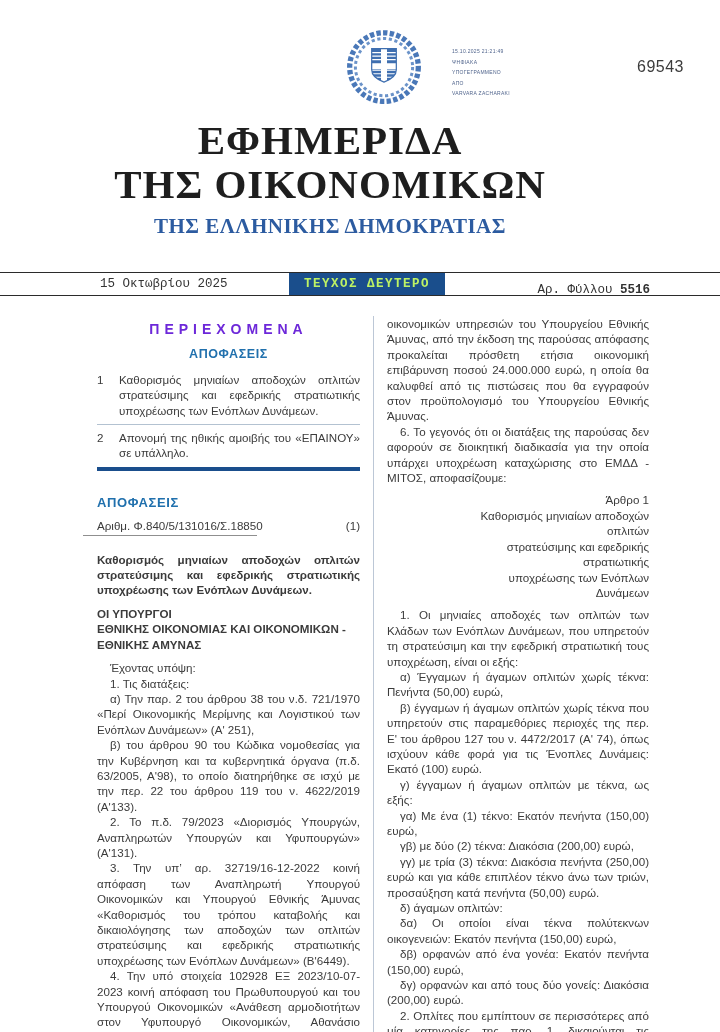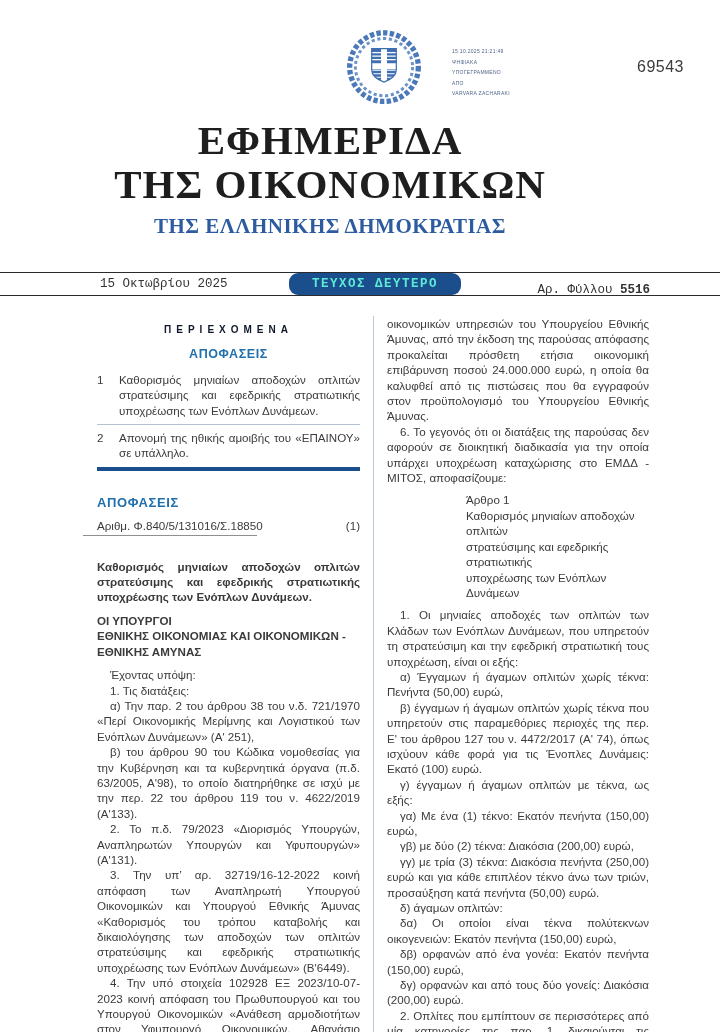--- a/index.html
+++ b/index.html
@@ -35,65 +35,65 @@
   }
 
   
   .issue-bar{
     position:absolute;left:0;top:272px;width:720px;height:24px;
     border-top:1.4px solid #2b2b2b;border-bottom:1.4px solid #2b2b2b;
     display:flex;align-items:center;box-sizing:border-box;font-family:Liberation Mono, monospace;
   }
   .issue-date{position:absolute;left:100px;font-size:12.5px;color:#333;}
   .issue-type{
-    position:absolute;left:289px;top:0;height:100%;width:172px;
-    background:#1a4e8c;color:#5eead4;font-weight:700;font-size:12.5px;
-    letter-spacing:1.5px;display:flex;align-items:center;justify-content:center;border-radius:9px;
+    position:absolute;left:289px;top:0;height:100%;width:156px;
+    background:#1a4e8c;color:#bef264;font-weight:700;font-size:12.5px;
+    letter-spacing:1.5px;display:flex;align-items:center;justify-content:center;
   }
   .issue-no{position:absolute;right:70px;font-size:12.5px;color:#333;margin-top:12px;}
   .issue-no b{font-weight:700;}
 
   
   .cols{
     position:absolute;left:97px;top:316px;width:552px;
     display:flex;align-items:stretch;
     font-size:11.6px;line-height:15.4px;
   }
   .col-left{width:263px;padding-right:13px;}
   .col-right{flex:1;border-left:1px solid #bcc7d6;padding-left:13px;}
 
   .toc-heading{
-    text-align:center;color:#0f172a;font-weight:700;font-size:10px;
+    text-align:center;color:#6d28d9;font-weight:700;font-size:14px;
     letter-spacing:5px;margin:6px 0 10px 0;
   }
   .toc-sub{
     text-align:center;color:#2070ad;font-weight:700;font-size:12.5px;
     letter-spacing:.6px;margin-bottom:4px;
   }
   .toc-list{border-bottom:4px solid #1a4e8c;}
   .toc-item{display:flex;padding:5px 0 6px 0;}
   .toc-item + .toc-item{border-top:1px solid #b3c2d1;}
   .toc-num{width:22px;flex:none;}
   .toc-text{text-align:justify;}
 
   .sec-heading{
     color:#2070ad;font-weight:700;font-size:13px;letter-spacing:.6px;
     margin:24px 0 8px 0;
   }
-  .num-row{display:flex;justify-content:space-between;position:relative;margin-bottom:25px;}
+  .num-row{display:flex;justify-content:space-between;position:relative;margin-bottom:18px;}
   .num-row .rule{
     position:absolute;left:-14px;bottom:-2px;width:66%;height:1px;background:#8f8f8f;
   }
   .subject{font-weight:700;margin:2px 0 8px 0;text-align:justify;color:#3a3a3a;}
   .ministers{font-weight:700;white-space:pre-line;margin:8px 0 8px 0;}
 
   .para{margin:0;text-align:justify;}
   .indent{text-indent:13px;}
   .article-head{
-    white-space:pre-line;text-align:left;text-indent:0;
+    white-space:pre-line;text-align:right;text-indent:0;
     margin:7px 0 7px 79px;
   }
 
   [data-interactable="false"]{cursor:default;}
 </style>
 </head>
 <body>
 
 <div class="page" data-interactable="false">
 

